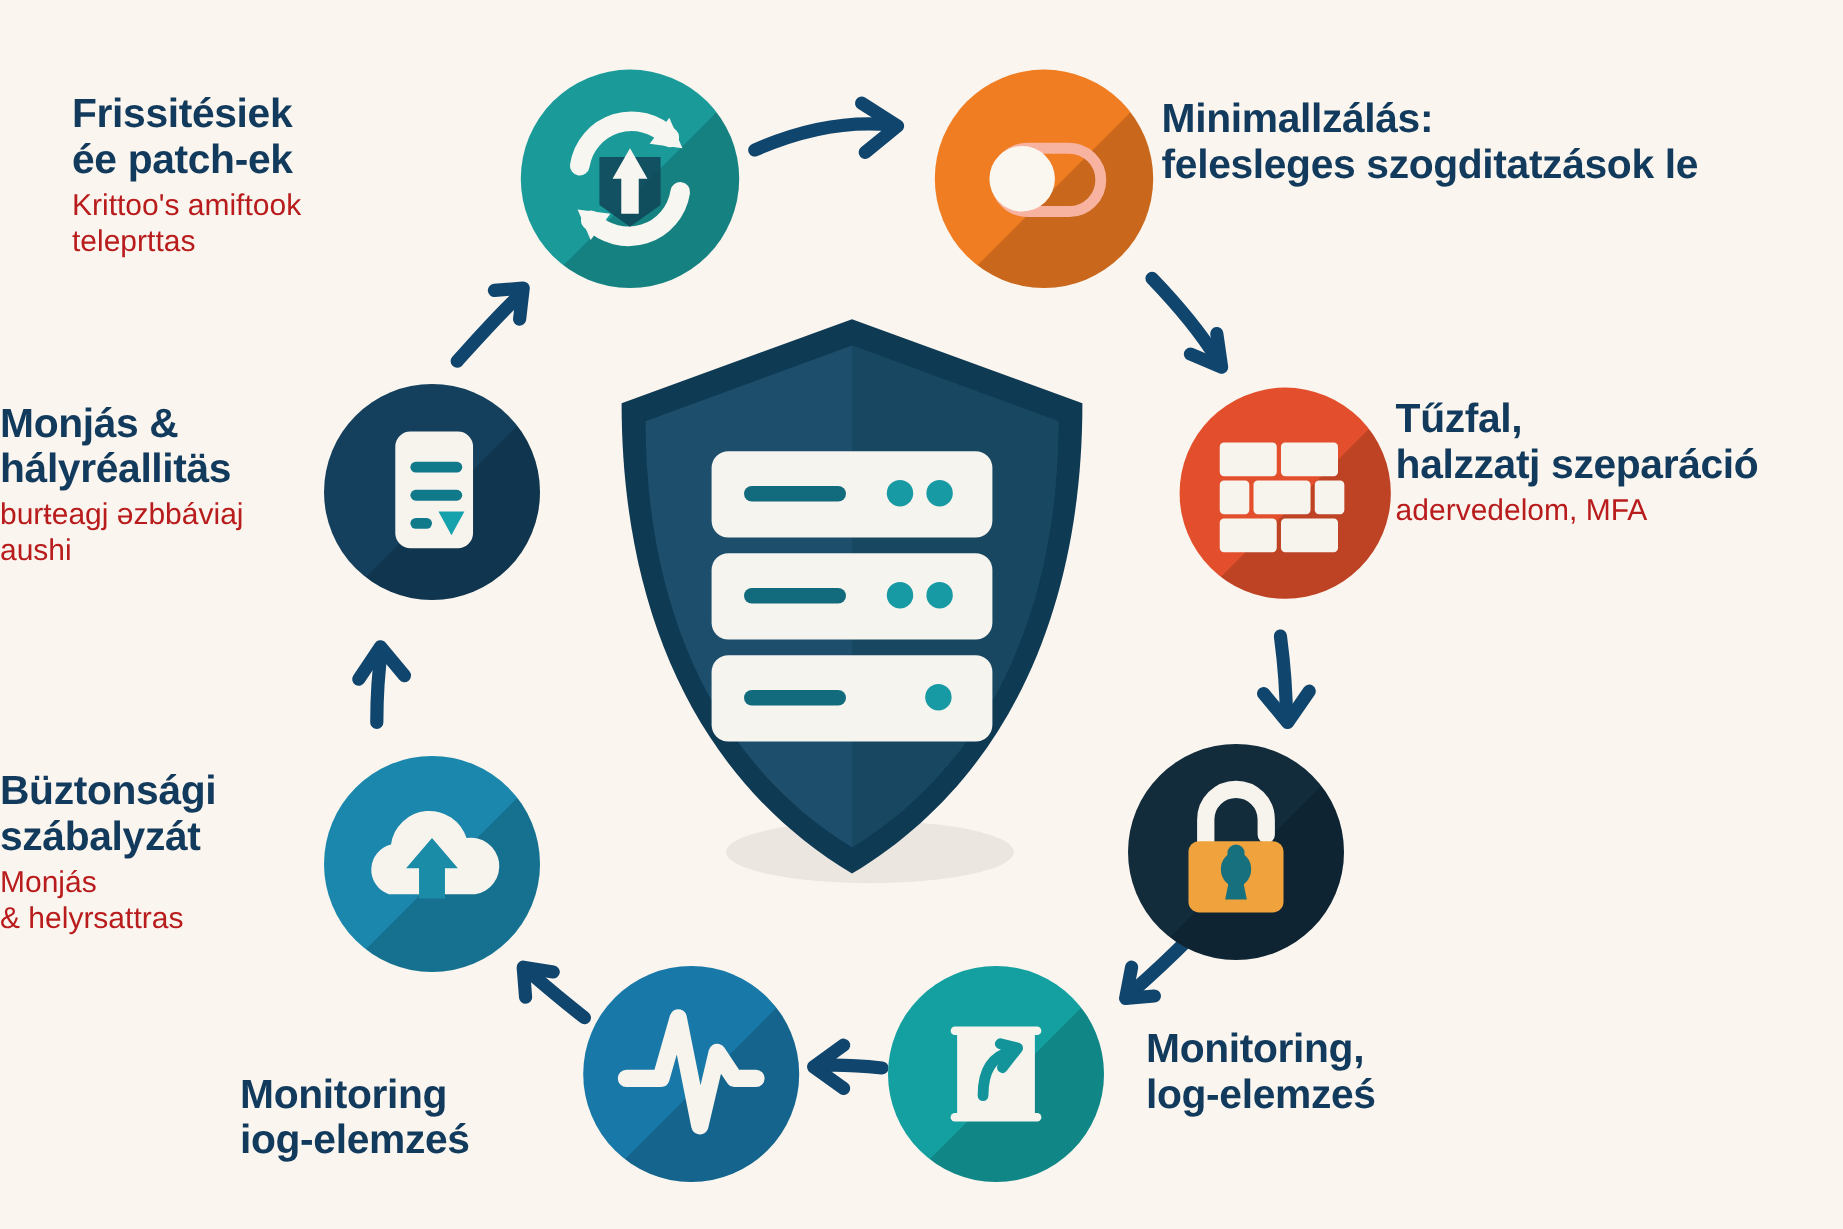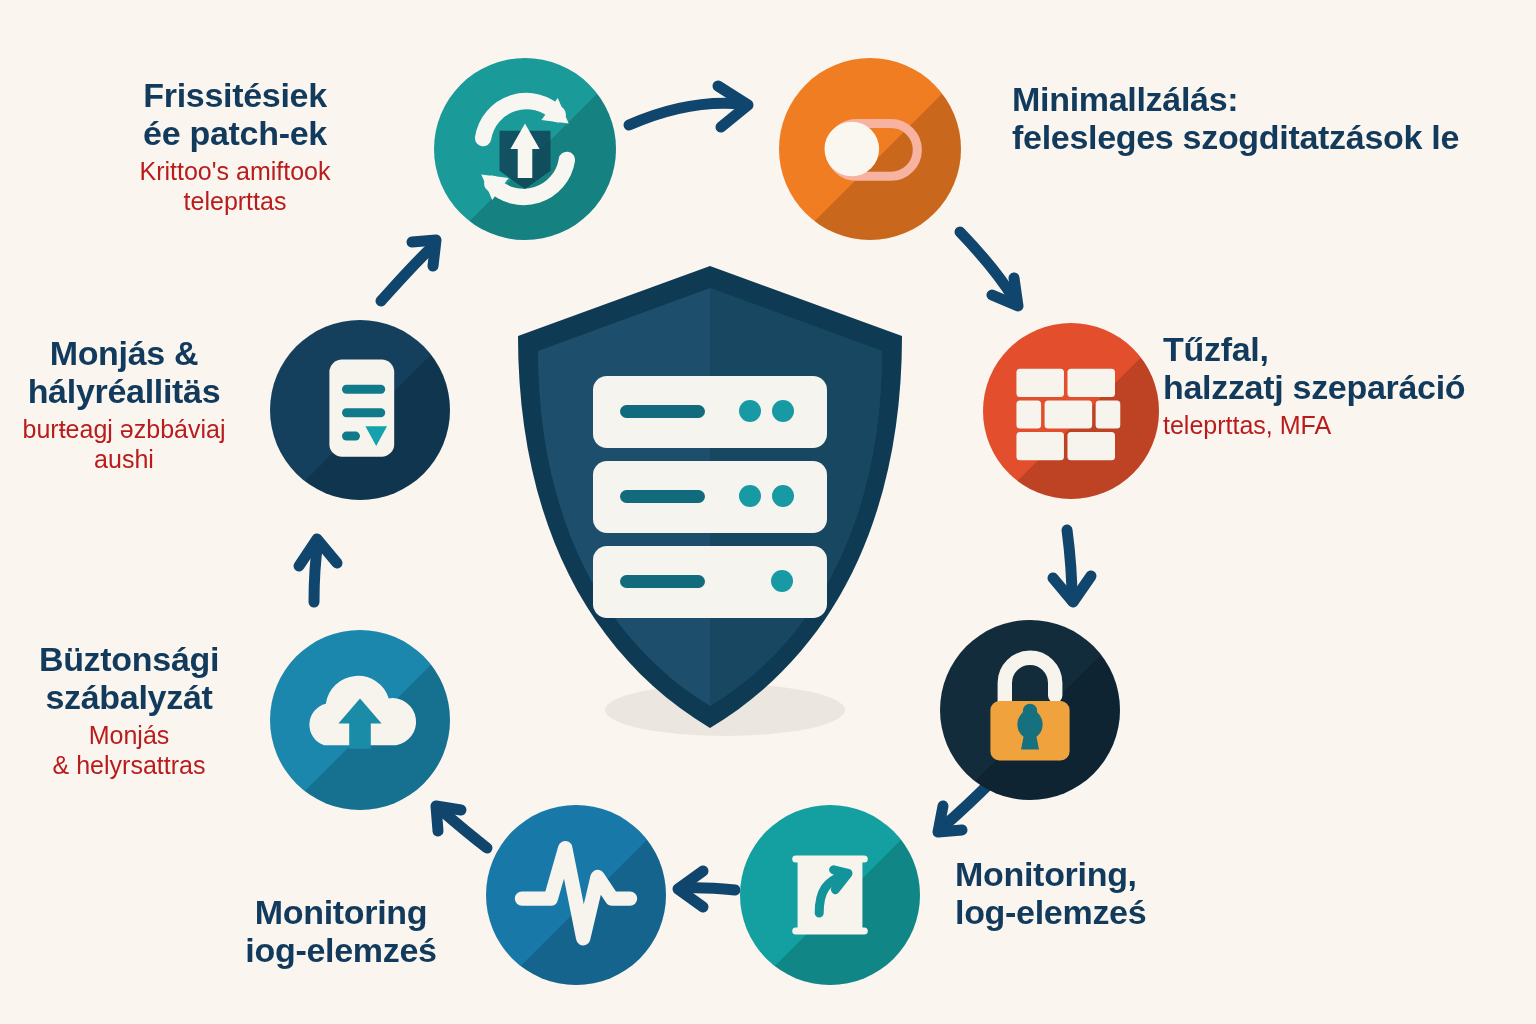--- a/index.html
+++ b/index.html
@@ -26,21 +26,21 @@
 
   
   .label{position:absolute;}
   .label .title{
     color:#123a5c;font-weight:bold;font-size:34px;line-height:1.12;
     letter-spacing:-.3px;
   }
   .label .sub{
     color:#b91c1c;font-size:25px;line-height:1.18;margin-top:5px;font-weight:400;
   }
-  .ta-r{text-align:center;}
+  .ta-r{text-align:left;}
   .ta-l{text-align:left;}
 
   
   #shield-wrap{position:absolute;left:510px;top:258px;width:400px;height:480px;}
 </style>
 </head>
 <body>
 
 <div id="stage">
 
@@ -147,21 +147,21 @@
     </div>
   </div>
 
   <div class="node" style="left:779px;top:58px;width:182px;height:182px;background:#f07d22;">
     <div class="shadow"></div>
     <svg class="glyph" viewBox="0 0 100 100">
       <rect x="28" y="36" width="48" height="29" rx="14.5" fill="none" stroke="#f7b3a0" stroke-width="5"></rect>
       <circle cx="40" cy="50" r="15" fill="#faf7f1"></circle>
     </svg>
   </div>
-  <div class="label ta-l" style="left:968px;top:80px;width:520px;margin-left:44px;">
+  <div class="label ta-l" style="left:968px;top:80px;width:520px;">
     <div class="title">
       <div>Minimallzálás:</div>
       <div>felesleges szogditatzások le</div>
     </div>
   </div>
 
   <div class="node" style="left:983px;top:323px;width:176px;height:176px;background:#e34f2c;">
     <div class="shadow"></div>
     <svg class="glyph" viewBox="0 0 100 100">
       <g fill="#f7f4ee">
@@ -174,21 +174,21 @@
         <rect x="48" y="62" width="27" height="16" rx="2"></rect>
       </g>
     </svg>
   </div>
   <div class="label ta-l" style="left:1163px;top:330px;width:370px;">
     <div class="title">
       <div>Tűzfal,</div>
       <div>halzzatj szeparáció</div>
     </div>
     <div class="sub">
-      <div>teleprttas, MFA</div>
+      <div>adervedelom, MFA</div>
     </div>
   </div>
 
   <div class="node" style="left:940px;top:620px;width:180px;height:180px;background:#132c3c;">
     <div class="shadow"></div>
     <svg class="glyph" viewBox="0 0 100 100">
       <path d="M36 46 L36 35 A14 14 0 0 1 64 35 L64 42" fill="none" stroke="#f7f4ee" stroke-width="8" stroke-linecap="round"></path>
       <rect x="28" y="45" width="44" height="33" rx="5" fill="#f0a33c"></rect>
       <ellipse cx="50" cy="58" rx="7" ry="8" fill="#16707e"></ellipse>
       <path d="M47 62 L53 62 L55 72 L45 72 Z" fill="#16707e"></path>

